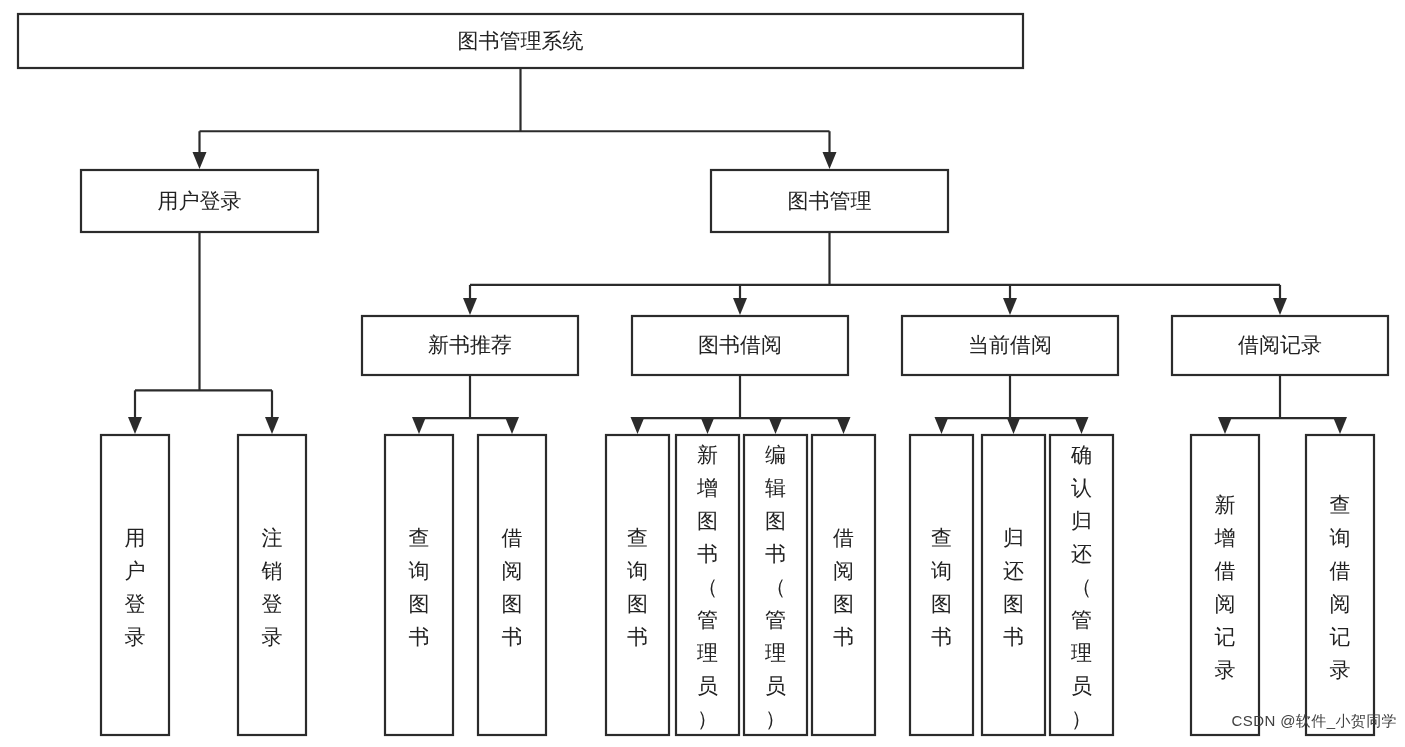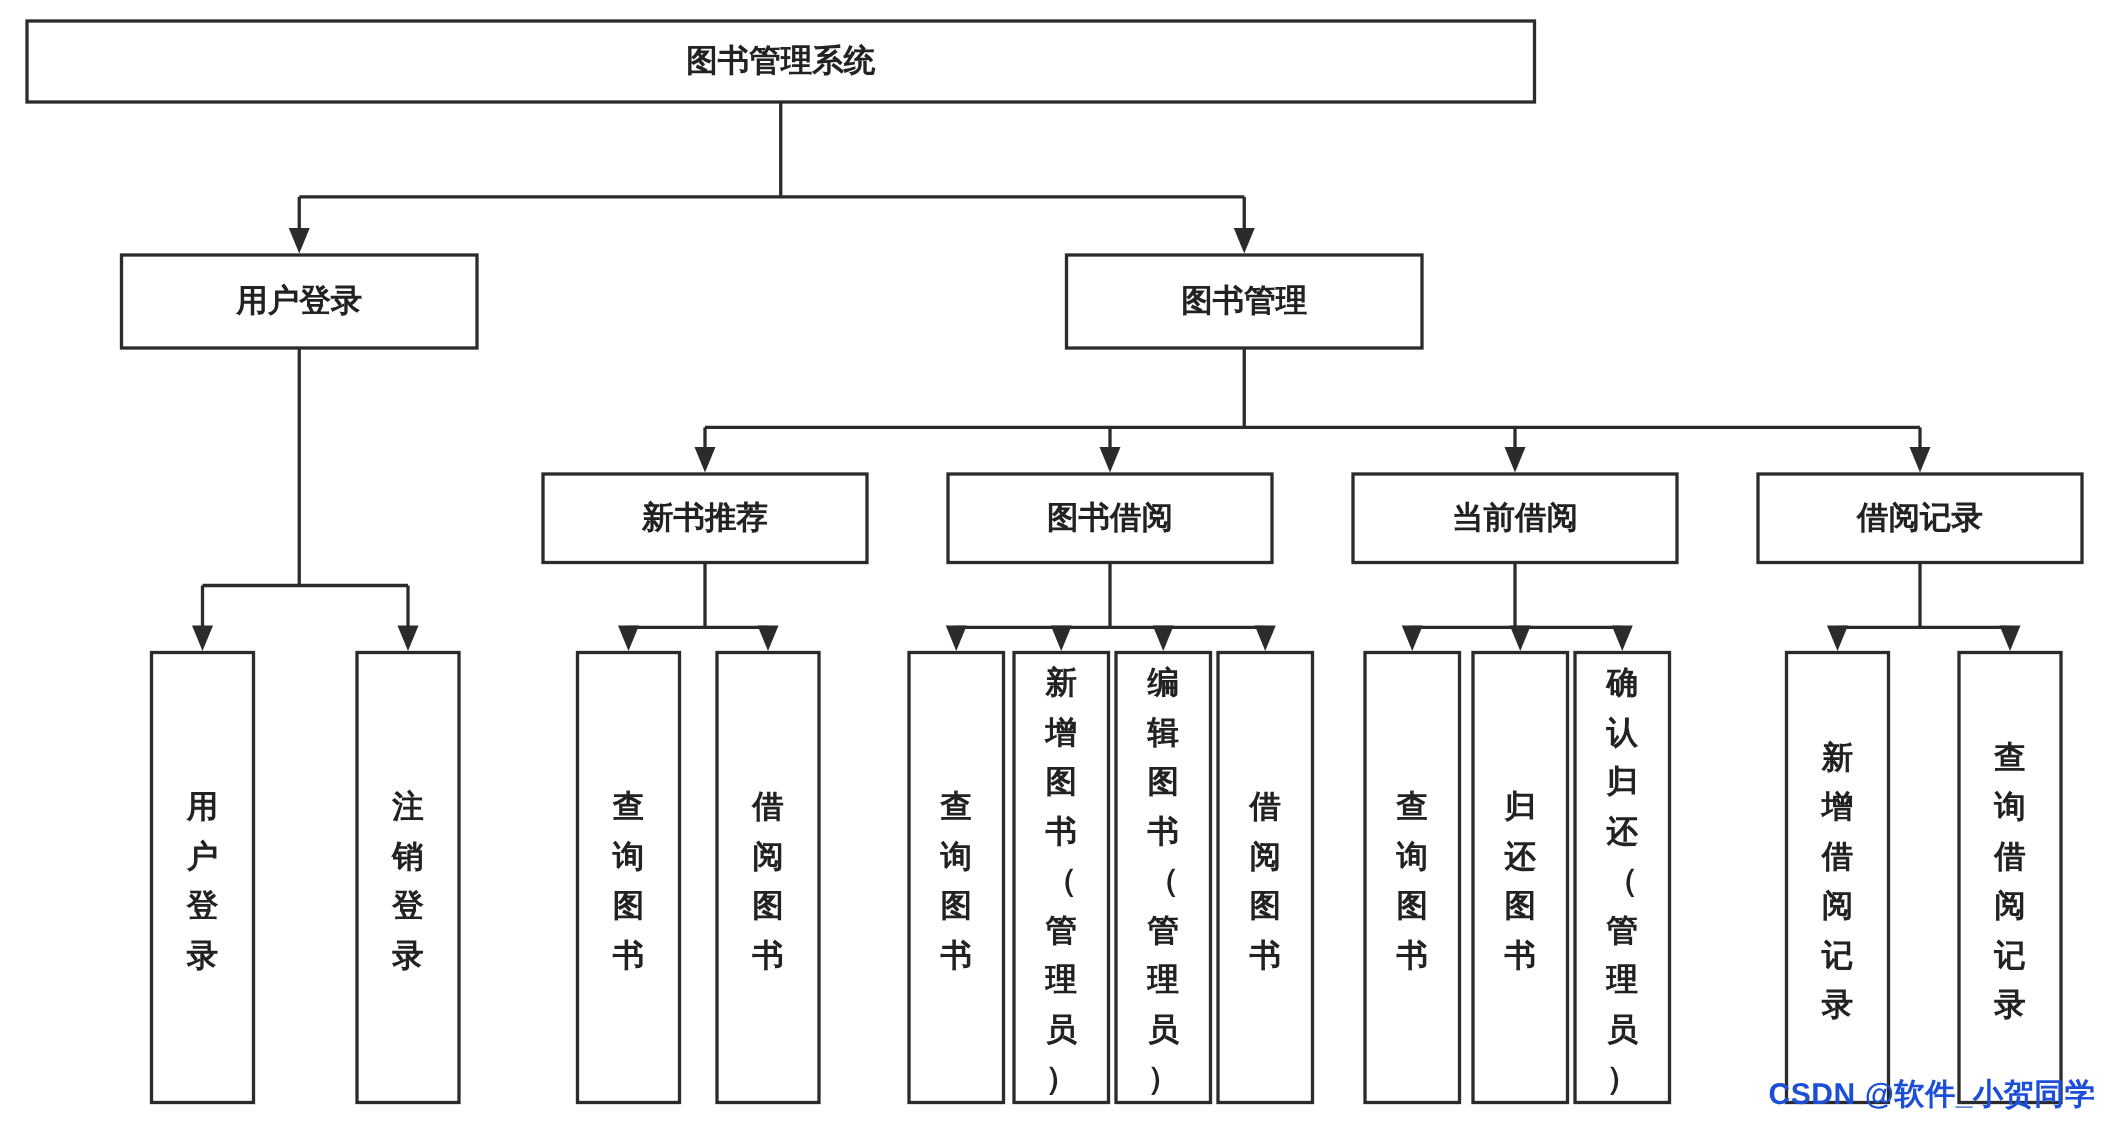--- a/index.html
+++ b/index.html
@@ -11,21 +11,20 @@
     width: 1405px;
     height: 747px;
     font-family: "Liberation Sans", "DejaVu Sans", sans-serif;
     overflow: hidden;
   }
   #diagram-root {
     position: relative;
     width: 1405px;
     height: 747px;
     background: #ffffff;
-    font-weight: bold;
   }
   svg#diagram-svg {
     position: absolute;
     top: 0;
     left: 0;
     width: 1405px;
     height: 747px;
     display: block;
   }
   .node-box {
@@ -53,24 +52,24 @@
   }
   .node-label-v {
     font-family: "Liberation Sans", "DejaVu Sans", sans-serif;
     font-size: 21px;
     fill: #222222;
     text-anchor: middle;
   }
   .watermark {
     position: absolute;
     right: 8px;
-    bottom: 4px;
-    font-family: "Liberation Sans", "DejaVu Sans", sans-serif;
-    font-size: 20px;
-    color: #1d4ed8;
+    bottom: 16px;
+    font-family: "Liberation Sans", "DejaVu Sans", sans-serif;
+    font-size: 15px;
+    color: #404040;
     white-space: nowrap;
     letter-spacing: 0.4px;
     pointer-events: none;
   }
 </style>
 </head>
 <body>
 
 <div id="diagram-root">
   <svg id="diagram-svg" viewBox="0 0 1405 747">

